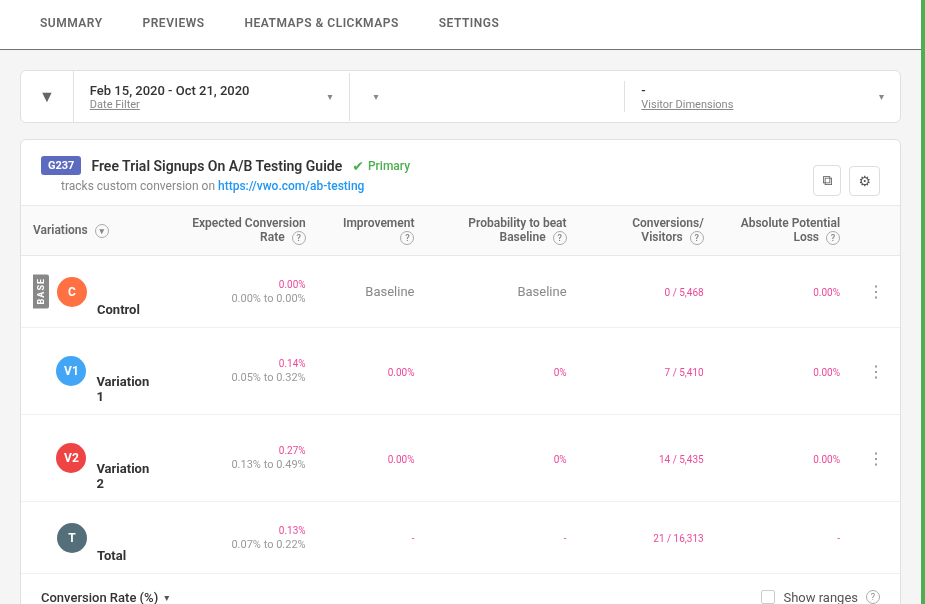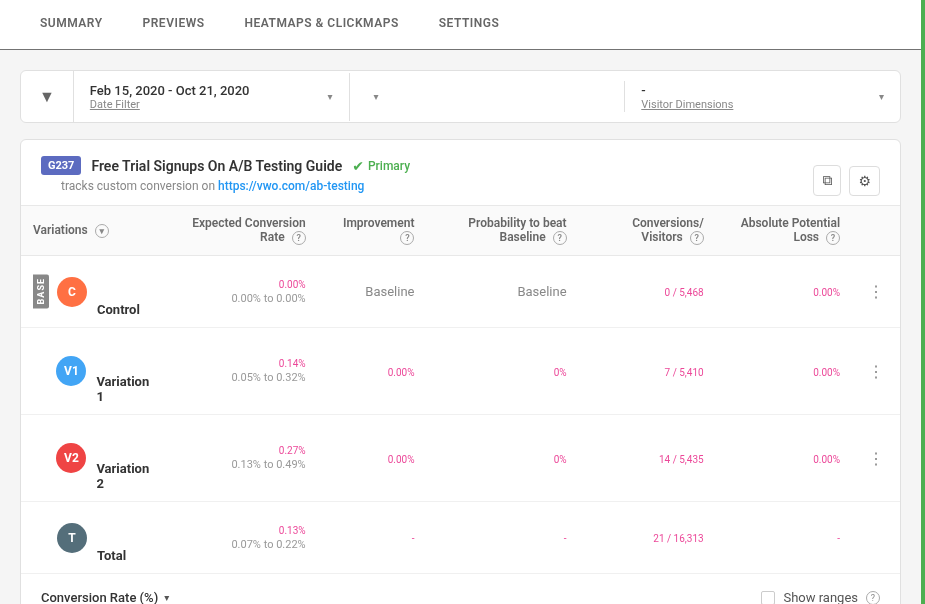--- a/index.html
+++ b/index.html
@@ -56,21 +56,21 @@
 
     .baseline-text { color: #888; font-style: normal; font-size: 13px; }
 
     .more-btn { background: none; border: none; cursor: pointer; color: #888; font-size: 16px; padding: 4px; }
     .base-indicator { display: flex; align-items: center; }
 
     
     .bottom-section { padding: 16px 20px; border-top: 1px solid #f0f0f0; display: flex; align-items: center; justify-content: space-between; }
     .conversion-rate-label { display: flex; align-items: center; gap: 6px; font-size: 13px; font-weight: 500; color: #333; cursor: pointer; }
     .dropdown-arrow { color: #555; font-size: 10px; }
-    .show-ranges-wrap { display: flex; align-items: center; gap: 8px; font-size: 13px; color: #555; }
+    .show-ranges-wrap { display: flex; gap: 8px; font-size: 13px; color: #555; }
     .checkbox { width: 14px; height: 14px; border: 1px solid #ccc; border-radius: 2px; background: #fff; cursor: pointer; }
 
     
     body { border-right: 4px solid #4caf50; }
   </style>
 </head>
 <body>
 
 <div class="top-nav">
   <div class="top-nav-tab">SUMMARY</div>

